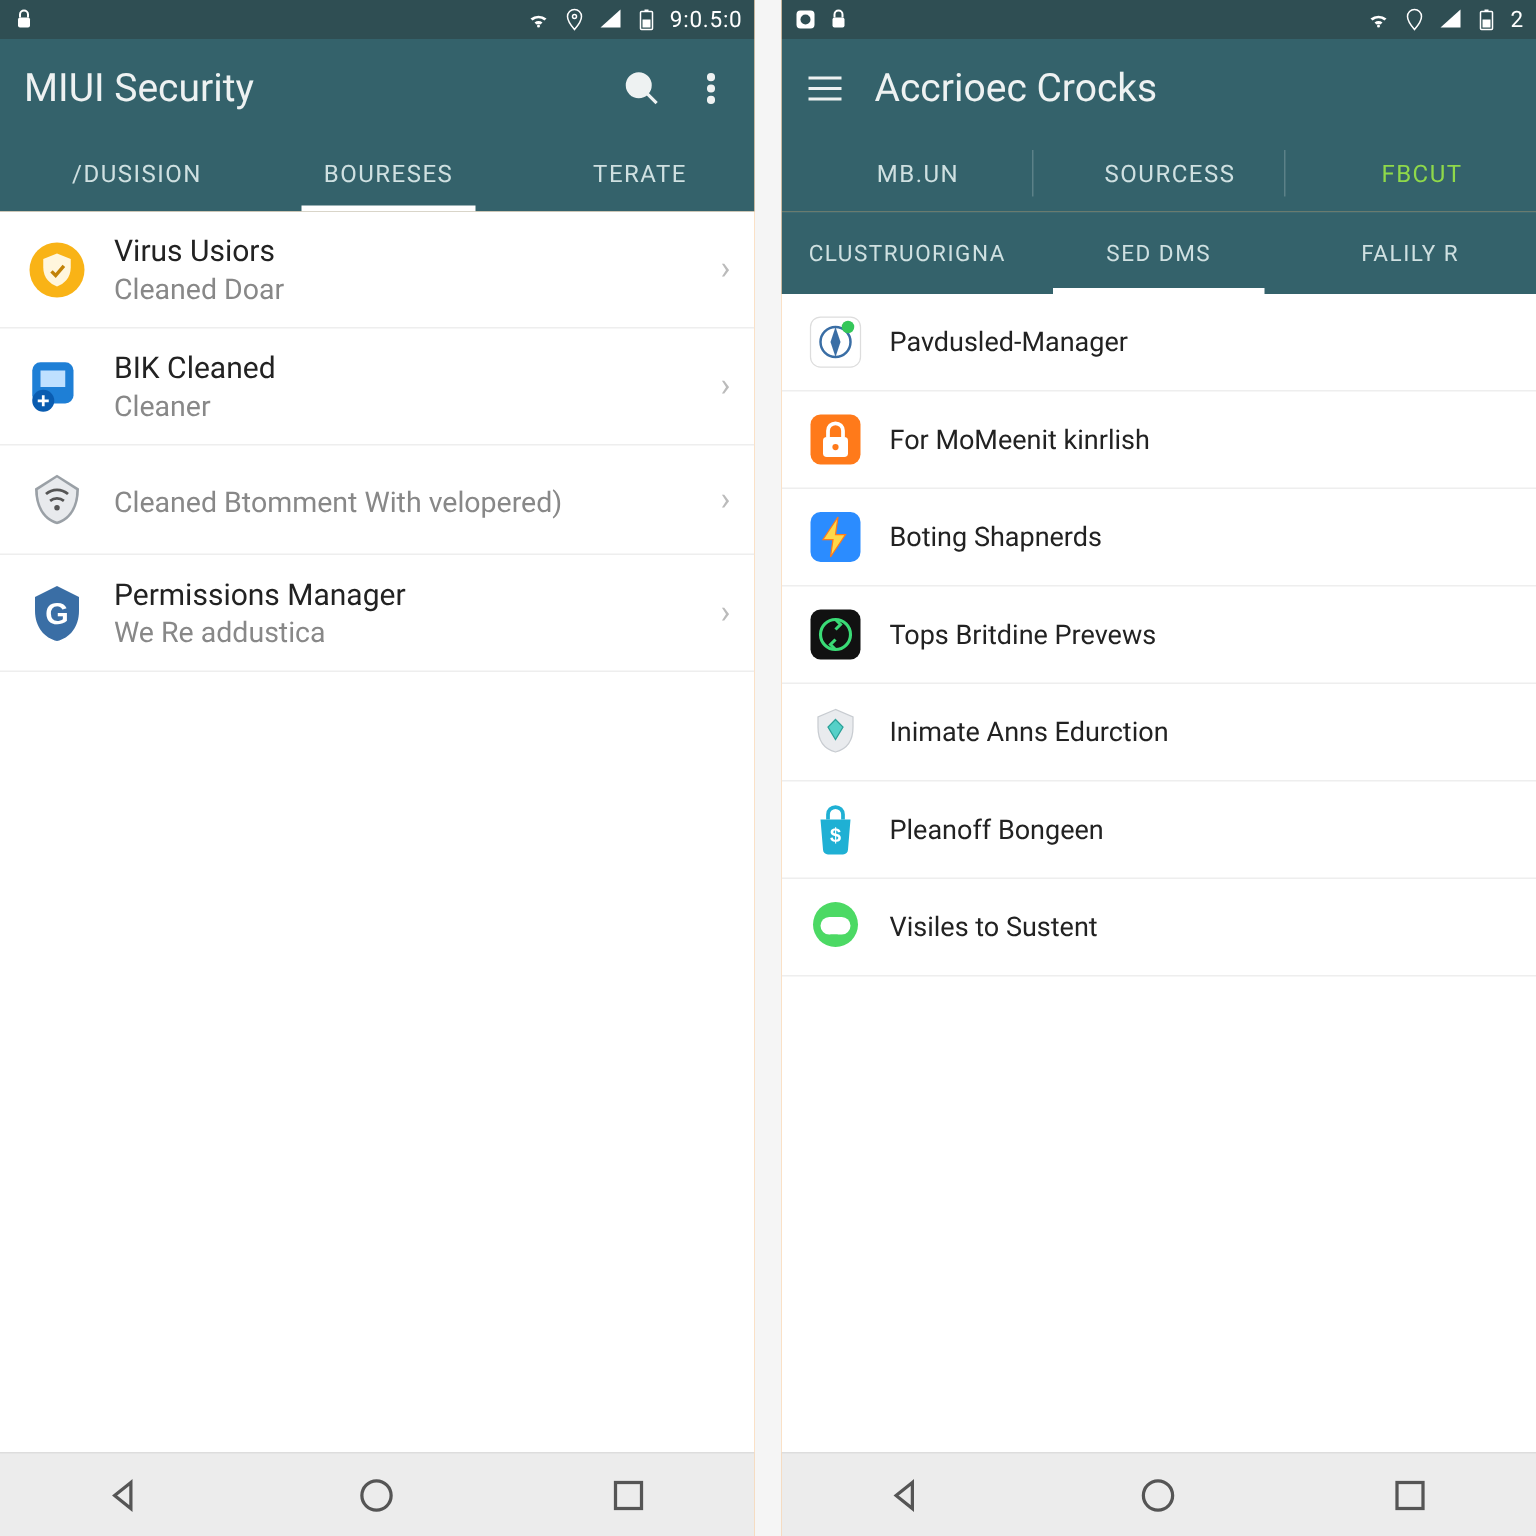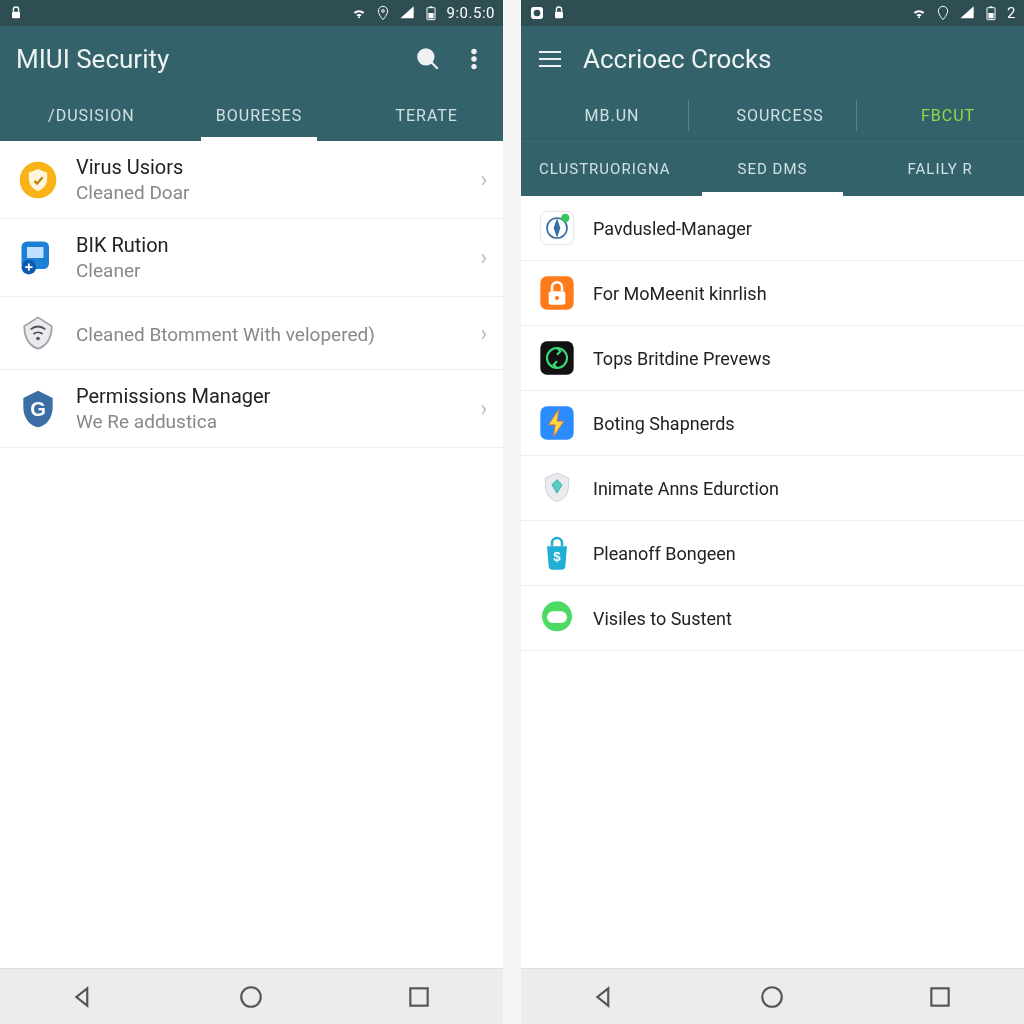--- a/index.html
+++ b/index.html
@@ -222,21 +222,21 @@
     <div class="row">
       <span class="ico">
         <svg viewBox="0 0 48 48">
             <rect x="6" y="6" width="30" height="30" rx="6" fill="#1e7fd6"></rect>
             <rect x="12" y="12" width="18" height="12" fill="#bfe0ff"></rect>
             <circle cx="14" cy="34" r="8" fill="#0a5cb0"></circle>
             <path d="M14 30v8m-4-4h8" stroke="#fff" stroke-width="2"></path>
           </svg>
       </span>
       <div class="txt">
-        <div class="t1">BIK Rution</div>
+        <div class="t1">BIK Cleaned</div>
         <div class="t2">Cleaner</div>
       </div>
       <span class="chev">›</span>
     </div>
 
     <div class="row">
       <span class="ico">
         <svg viewBox="0 0 48 48">
             <path d="M24 6L8 16c0 16 8 24 16 26 8-2 16-10 16-26z" fill="#9aa0a6"></path>
             <path d="M24 8L10 17c0 14 7 21 14 23 7-2 14-9 14-23z" fill="#e8eaed"></path>
@@ -379,45 +379,45 @@
           </svg>
       </span>
       <div class="txt">
           <div class="t1">For MoMeenit kinrlish</div>
         </div>
     </div>
 
     <div class="row compact">
       <span class="ico2">
         <svg viewBox="0 0 48 48">
+            <rect x="4" y="4" width="40" height="40" rx="8" fill="#2b8cff"></rect>
+            <path d="M26 8L14 26h8l-2 14 12-18h-8z" fill="#ffd84a" stroke="#ff7a1a" stroke-width="1"></path>
+          </svg>
+      </span>
+      <div class="txt">
+          <div class="t1">Boting Shapnerds</div>
+        </div>
+    </div>
+
+    <div class="row compact">
+      <span class="ico2">
+        <svg viewBox="0 0 48 48">
             <rect x="4" y="4" width="40" height="40" rx="8" fill="#111"></rect>
             <circle cx="24" cy="24" r="12" fill="none" stroke="#3adb76" stroke-width="2.5"></circle>
             <path d="M24 12l4 4-4 4M24 36l-4-4 4-4" fill="none" stroke="#3adb76" stroke-width="2.5"></path>
           </svg>
       </span>
       <div class="txt">
           <div class="t1">Tops Britdine Prevews</div>
         </div>
     </div>
 
     <div class="row compact">
       <span class="ico2">
         <svg viewBox="0 0 48 48">
-            <rect x="4" y="4" width="40" height="40" rx="8" fill="#2b8cff"></rect>
-            <path d="M26 8L14 26h8l-2 14 12-18h-8z" fill="#ffd84a" stroke="#ff7a1a" stroke-width="1"></path>
-          </svg>
-      </span>
-      <div class="txt">
-          <div class="t1">Boting Shapnerds</div>
-        </div>
-    </div>
-
-    <div class="row compact">
-      <span class="ico2">
-        <svg viewBox="0 0 48 48">
             <path d="M24 6L10 12v8c0 12 6 18 14 20 8-2 14-8 14-20v-8z" fill="#e9ebee" stroke="#c8ccd1"></path>
             <path d="M24 14l6 6-6 10-6-10z" fill="#55d0c8" stroke="#2aa198"></path>
           </svg>
       </span>
       <div class="txt">
           <div class="t1">Inimate Anns Edurction</div>
         </div>
     </div>
 
     <div class="row compact">

